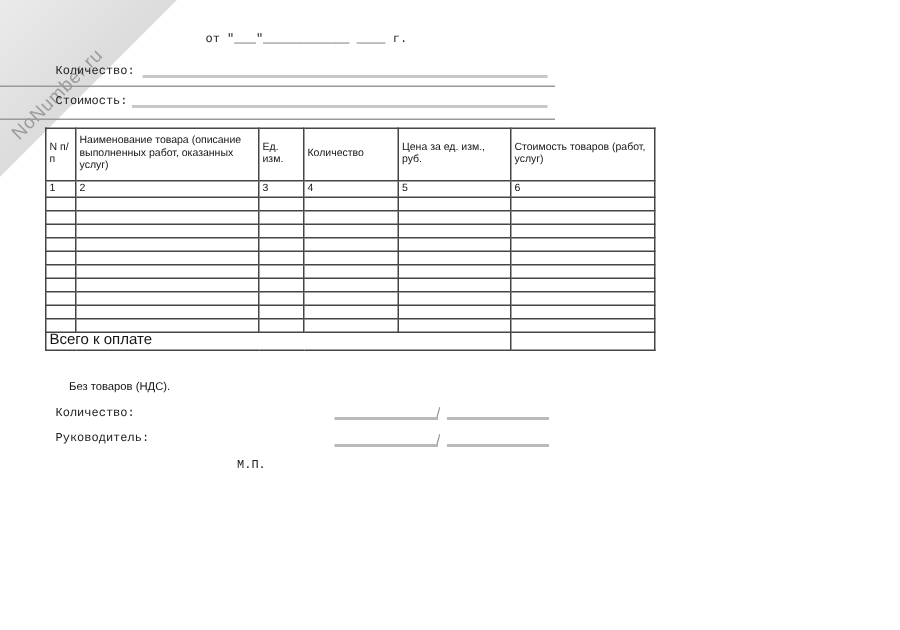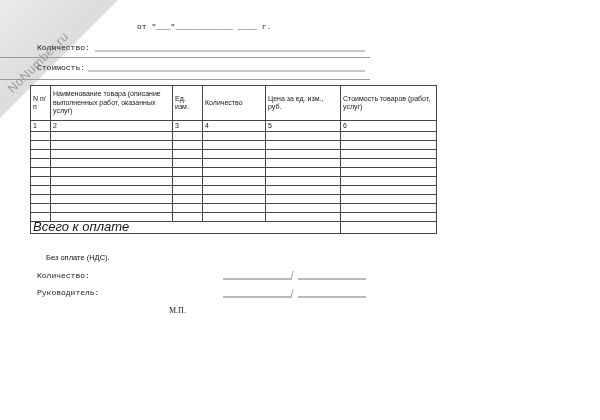--- a/index.html
+++ b/index.html
@@ -22,21 +22,21 @@
 
   
   .inv-table { position:absolute; left:30px; top:85px; width:406px;
     border-collapse:collapse; table-layout:fixed; }
   .inv-table th, .inv-table td { border:1px solid #454545; font-weight:normal;
     text-align:left; padding:1px 2px; font-size:7px; line-height:8.4px; color:#151515;
     overflow:hidden; }
   .inv-table thead th { height:35px; vertical-align:middle; }
   .inv-table .num-row td { height:11px; vertical-align:top; }
   .inv-table tbody td { height:9px; }
-  .inv-table tfoot td { height:10px; font-size:13px; vertical-align:middle;font-style:italic; }
+  .inv-table tfoot td { height:10px; font-size:10px; vertical-align:middle; }
 
   .sans-note { position:absolute; font-size:7.5px; color:#111; }
   .sig-seg { position:absolute; height:2px; background:#b9b9b9; }
   .sig-slash { position:absolute; font-size:9px; color:#8a8a8a; }
 </style>
 </head>
 <body>
 
 <div class="page">
 
@@ -163,27 +163,27 @@
         </tr>
       </tbody>
     <tfoot>
       <tr>
         <td colspan="5">Всего к оплате</td>
         <td></td>
       </tr>
     </tfoot>
   </table>
 
-  <div class="sans-note" style="left:46px; top:253px;">Без оплате (НДС).</div>
+  <div class="sans-note" style="left:46px; top:253px;">Без товаров (НДС).</div>
 
   <div class="abs mono" style="left:37px; top:271px;">Количество:</div>
   <div class="sig-seg" style="left:223px; top:278px; width:69px;"></div>
   <span class="sig-slash" style="left:291px; top:270px;">/</span>
   <div class="sig-seg" style="left:298px; top:278px; width:68px;"></div>
 
   <div class="abs mono" style="left:37px; top:288px;text-align:right;">Руководитель:</div>
   <div class="sig-seg" style="left:223px; top:296px; width:69px;"></div>
   <span class="sig-slash" style="left:291px; top:288px;">/</span>
   <div class="sig-seg" style="left:298px; top:296px; width:68px;"></div>
 
-  <div class="abs mono" style="left:169px; top:306px;font-family:Liberation Serif, serif;">М.П.</div>
+  <div class="abs mono" style="left:158px; top:306px;">М.П.</div>
 
 </div>
 
 </body></html>

